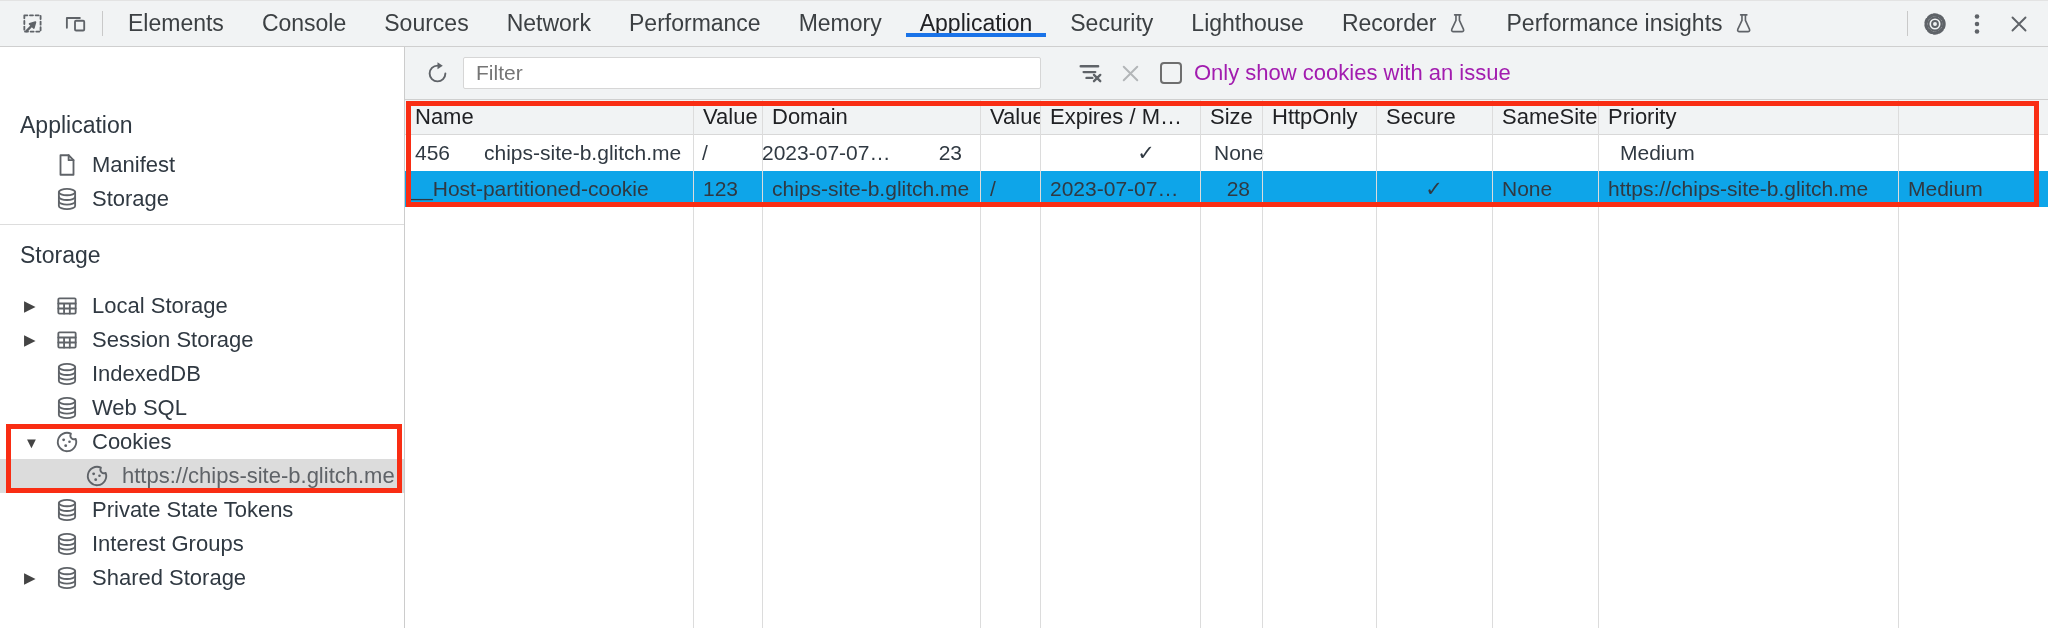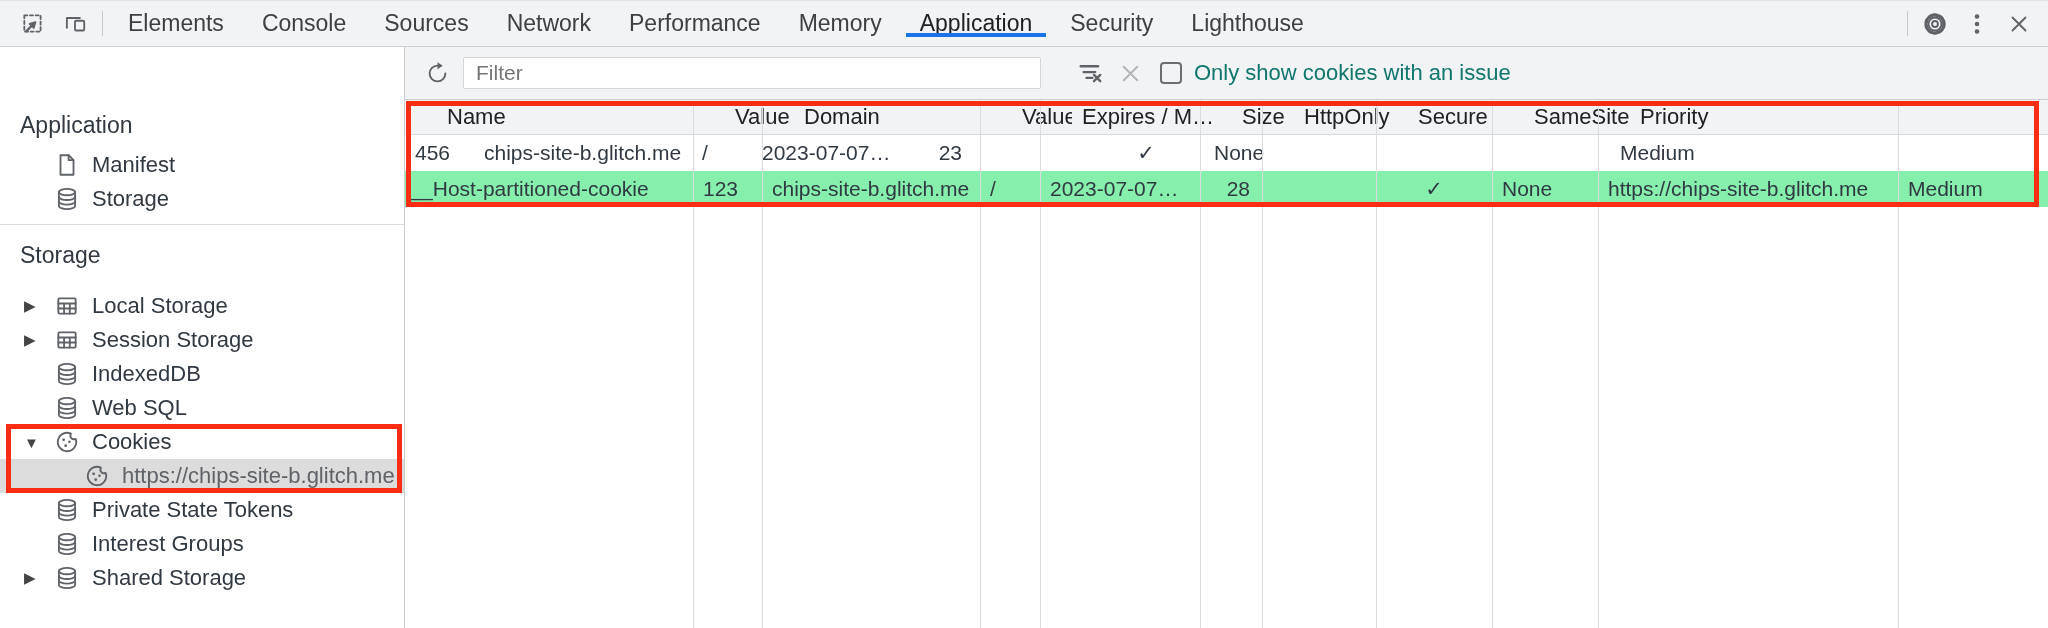--- a/index.html
+++ b/index.html
@@ -45,29 +45,29 @@
   
   .content{flex:1; display:flex; flex-direction:column; min-width:0;}
   .toolbar{height:53px; flex:0 0 53px; background:var(--bar); border-bottom:1px solid var(--line);
            display:flex; align-items:center; padding-left:12px; font-size:22px;}
   .toolbar .icon-btn{width:40px;}
   .filter-input{width:578px; height:32px; margin-left:6px; border:1px solid #d6d6d6; border-radius:2px;
                 padding:0 12px; font:21px "Liberation Sans",sans-serif; color:#202124; background:#fff; outline:none;}
   .filter-input::placeholder{color:#757575;}
   .x-dim{color:#b3b6b8;}
   .checkbox{width:22px; height:22px; border:2px solid #6e6e6e; border-radius:4px; margin:0 12px 0 10px; flex:0 0 22px; cursor:pointer; background:transparent;}
-  .cb-label{color:#0f766e; cursor:default;}
+  .cb-label{color:#a21caf; cursor:default;}
 
   
   .grid{flex:1; position:relative; background:#fff; overflow:hidden;}
   .vline{position:absolute; top:0; bottom:0; width:1px; background:var(--grid); z-index:2; pointer-events:none;}
   .trow{display:flex; width:1643px; height:36px; align-items:center; position:relative; z-index:1;}
-  .trow.thead{height:35px; background:var(--bar); border-bottom:1px solid #d8d8d8; color:#202124;padding-left:32px;}
+  .trow.thead{height:35px; background:var(--bar); border-bottom:1px solid #d8d8d8; color:#202124;}
   .trow.r-even{background:#fff;}
-  .trow.r-odd{background:#86efac;}
+  .trow.r-odd{background:#0ea5e9;}
   .trow + .trow{border-top:0;}
   .cell{flex:0 0 auto; padding:0 10px; font-size:21px; white-space:nowrap; overflow:hidden; height:100%; display:flex; align-items:center;}
   .thead .cell{font-size:22px;}
   .c0{width:288px;} .c1{width:69px;} .c2{width:218px;} .c3{width:60px;} .c4{width:160px;}
   .c5{width:62px;} .c6{width:114px;} .c7{width:116px;} .c8{width:106px;} .c9{width:300px;} .c10{width:150px;}
   .trow:not(.thead) .c0{justify-content:center; padding-right:50px;}
   .trow:not(.thead) .c5{justify-content:flex-end; padding-right:12px;}
   .trow:not(.thead) .c7{justify-content:center;}
   .red-box{position:absolute; left:1px; top:1px; width:1633px; height:106px; border:5px solid var(--hl); z-index:3; pointer-events:none;}
 </style>
@@ -117,20 +117,36 @@
           <span>Memory</span>
         </div>
         <div class="tab active">
           <span>Application</span>
         </div>
         <div class="tab">
           <span>Security</span>
         </div>
         <div class="tab">
           <span>Lighthouse</span>
+        </div>
+        <div class="tab">
+          <span>Recorder</span>
+          <span class="icon flask">
+            <svg viewBox="0 0 24 24" width="23" height="23" fill="none" stroke="currentColor" stroke-width="1.7" stroke-linecap="round" stroke-linejoin="round">
+              <path d="M9 3h6.5M10.4 3v5.8L6 18.2c-.5 1.2.4 2.3 1.7 2.3h8.9c1.3 0 2.2-1.1 1.7-2.3L14 8.8V3"></path>
+            </svg>
+          </span>
+        </div>
+        <div class="tab">
+          <span>Performance insights</span>
+          <span class="icon flask">
+            <svg viewBox="0 0 24 24" width="23" height="23" fill="none" stroke="currentColor" stroke-width="1.7" stroke-linecap="round" stroke-linejoin="round">
+              <path d="M9 3h6.5M10.4 3v5.8L6 18.2c-.5 1.2.4 2.3 1.7 2.3h8.9c1.3 0 2.2-1.1 1.7-2.3L14 8.8V3"></path>
+            </svg>
+          </span>
         </div>
       </div>
     <div class="tab-spacer"></div>
     <div class="vdiv"></div>
     <div id="tabbar-right" style="display:flex; padding-right:8px">
         <span class="icon-btn">
           <span class="icon">
             <svg viewBox="0 0 24 24" width="26" height="26" fill="none" stroke="currentColor" stroke-width="1.7" stroke-linecap="round" stroke-linejoin="round">
               <circle cx="12" cy="12" r="8.3" stroke-width="3.2" stroke-dasharray="3.3 2.1"></circle>
               <circle cx="12" cy="12" r="6" stroke-width="1.8"></circle>

